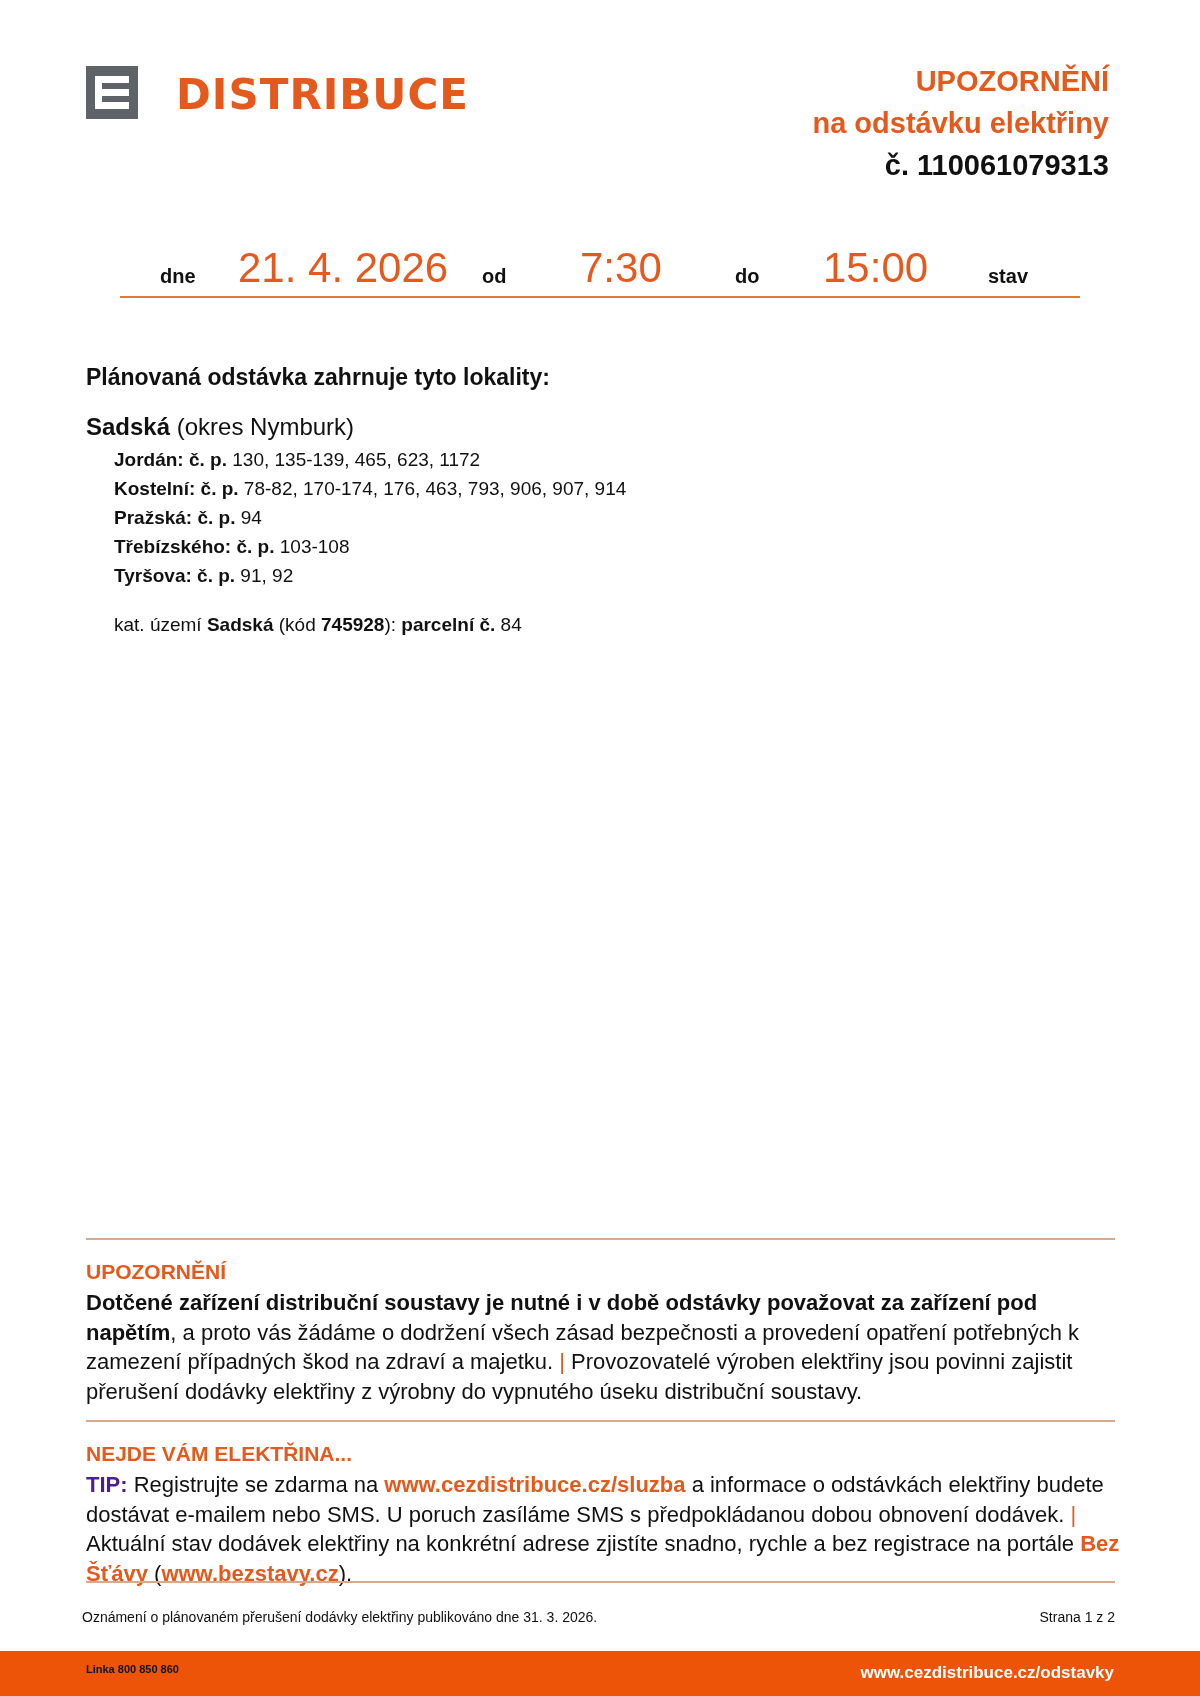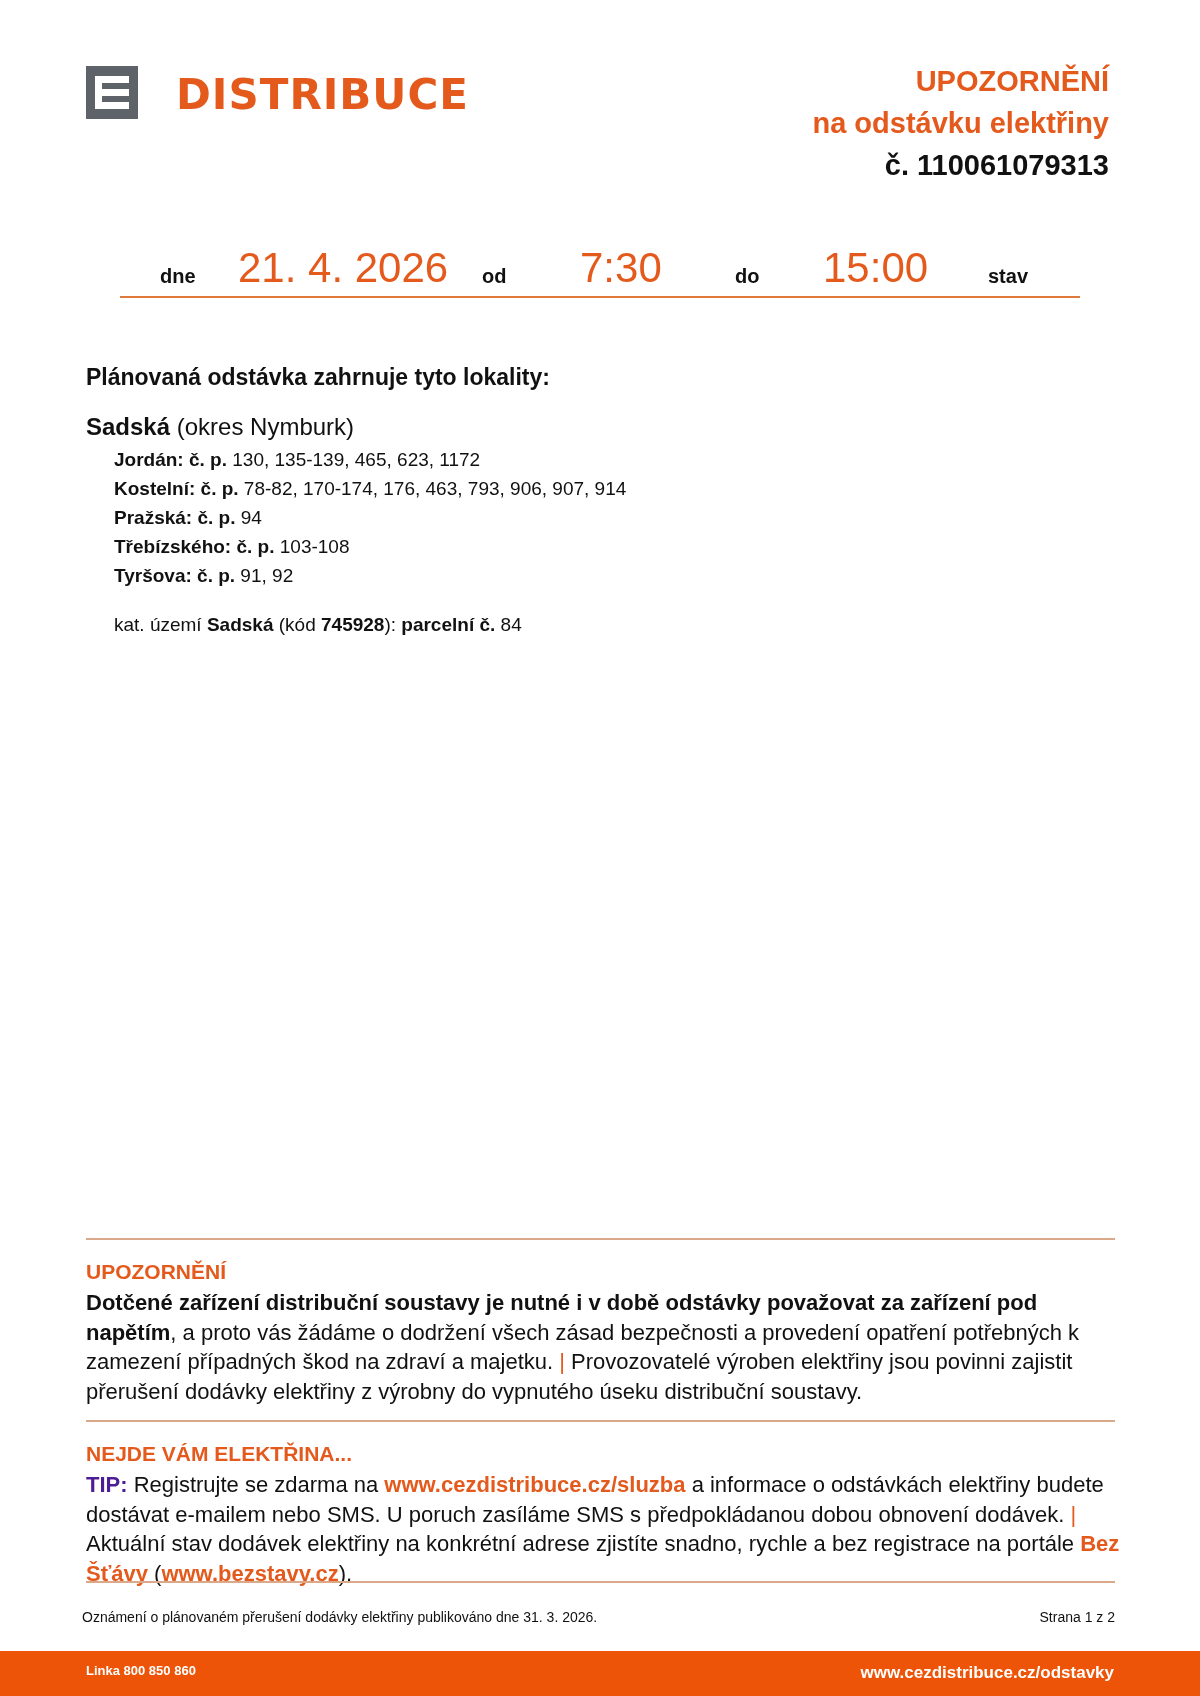--- a/index.html
+++ b/index.html
@@ -92,21 +92,21 @@
     .footer-page {
       position: absolute; right: 85px; top: 1609px; font-size: 14px;
     }
 
     .orange-bar {
       position: absolute; left: 0; top: 1651px; width: 1200px; height: 45px;
       background: #ee5407;
     }
     .orange-bar .left {
       position: absolute; left: 86px; top: 12px;
-      font-size: 13px; font-weight: 700; color: #ffffff;
+      font-size: 11px; font-weight: 700; color: #0f172a;
     }
     .orange-bar .right {
       position: absolute; right: 86px; top: 12px;
       font-size: 17px; font-weight: 700; color: #ffffff;
     }
   </style>
 </head>
 <body>
 
 <div class="logo">

